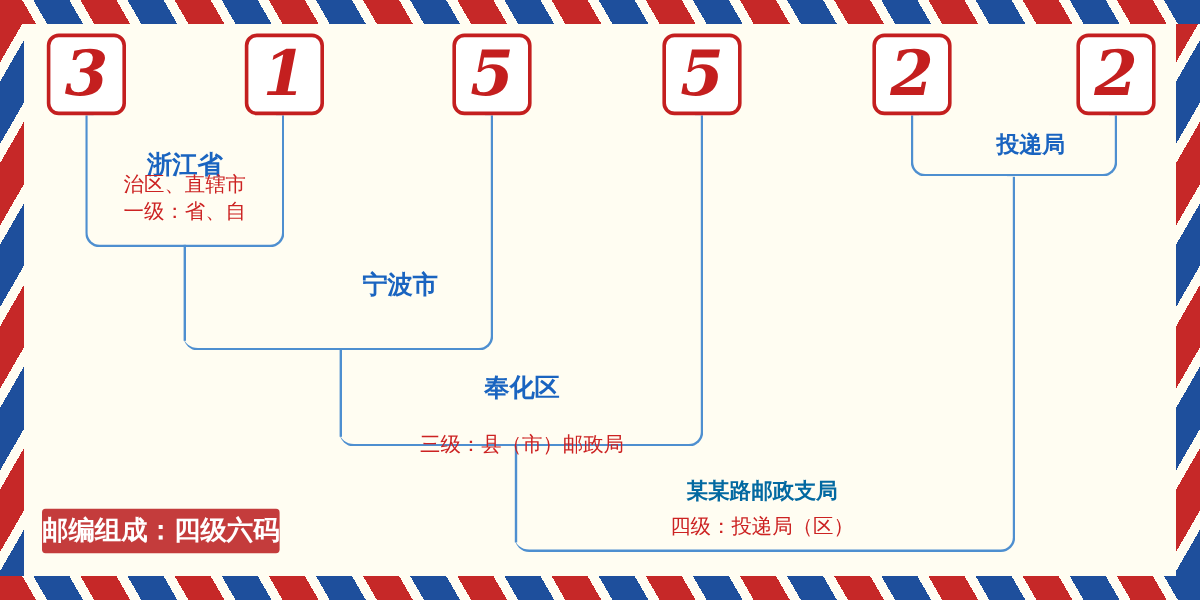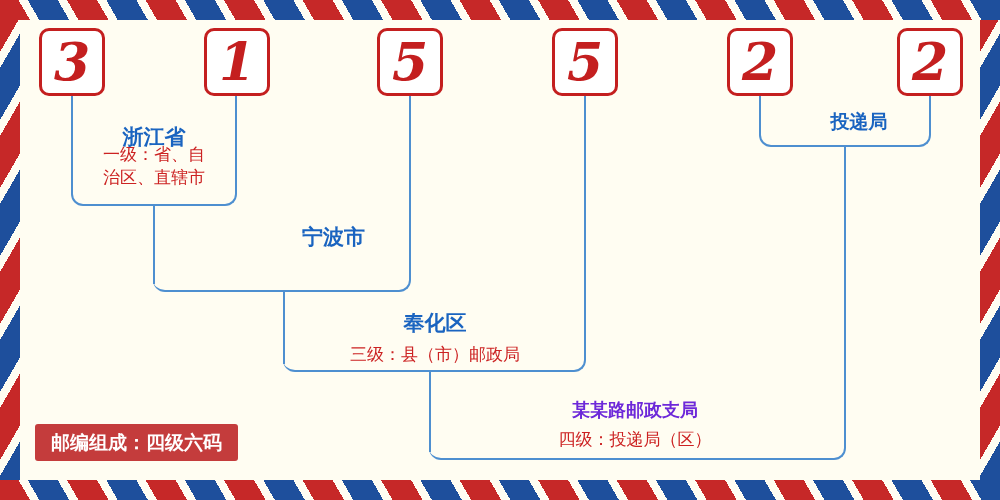--- a/index.html
+++ b/index.html
@@ -68,29 +68,29 @@
   .v-34{left:429px;top:370px;width:2px;height:82px;}
   
   .lbl{position:absolute;text-align:center;}
   .place{color:#1a64c0;font-weight:bold;font-size:21px;line-height:26px;}
   .desc{color:#cc2222;font-size:17px;line-height:23px;}
   .place-l1{left:71px;top:124px;width:166px;}
   .desc-l1{left:61px;top:143px;width:186px;}
   .place-l2{left:205px;top:224px;width:160px;text-align:right;}
   .desc-l2{left:185px;top:255px;width:200px;}
   .place-l3{left:355px;top:310px;width:160px;}
-  .desc-l3{left:310px;top:343px;width:250px;font-family:Liberation Serif, serif;}
+  .desc-l3{left:310px;top:359px;width:250px;font-family:Liberation Serif, serif;}
   .delivery-lbl{left:762px;top:108px;width:194px;font-size:19px;}
-  .place-l4{left:525px;top:397px;width:220px;color:#6d28d9;font-size:18px;}
+  .place-l4{left:525px;top:397px;width:220px;color:#0369a1;font-size:18px;}
   .desc-l4{left:515px;top:428px;width:240px;}
   
   .badge{
     position:absolute;left:35px;top:424px;height:37px;
-    padding:0 16px;background:#c43c3c;color:#ffffff;
-    font-weight:bold;font-size:19px;line-height:37px;
+    padding:0 0;background:#c43c3c;color:#ffffff;
+    font-weight:bold;font-size:22px;line-height:37px;
     border-radius:3px;white-space:nowrap;
   }
 </style>
 </head>
 <body>
 
 <div class="canvas">
 
   <div class="stripe stripe-v stripe-left"></div>
   <div class="stripe stripe-v stripe-right"></div>
@@ -120,22 +120,22 @@
   </div>
   <div class="digit-box" style="left:727px">
     <span class="digit">2</span>
   </div>
   <div class="digit-box" style="left:897px">
     <span class="digit">2</span>
   </div>
 
   <div class="lbl place place-l1">浙江省</div>
   <div class="lbl desc desc-l1">
+    <div>治区、直辖市</div>
     <div>一级：省、自</div>
-    <div>治区、直辖市</div>
   </div>
 
   <div class="lbl place place-l2">宁波市</div>
 
   <div class="lbl place place-l3">奉化区</div>
   <div class="lbl desc desc-l3">三级：县（市）邮政局</div>
 
   <div class="lbl place delivery-lbl">投递局</div>
 
   <div class="lbl place place-l4">某某路邮政支局</div>

